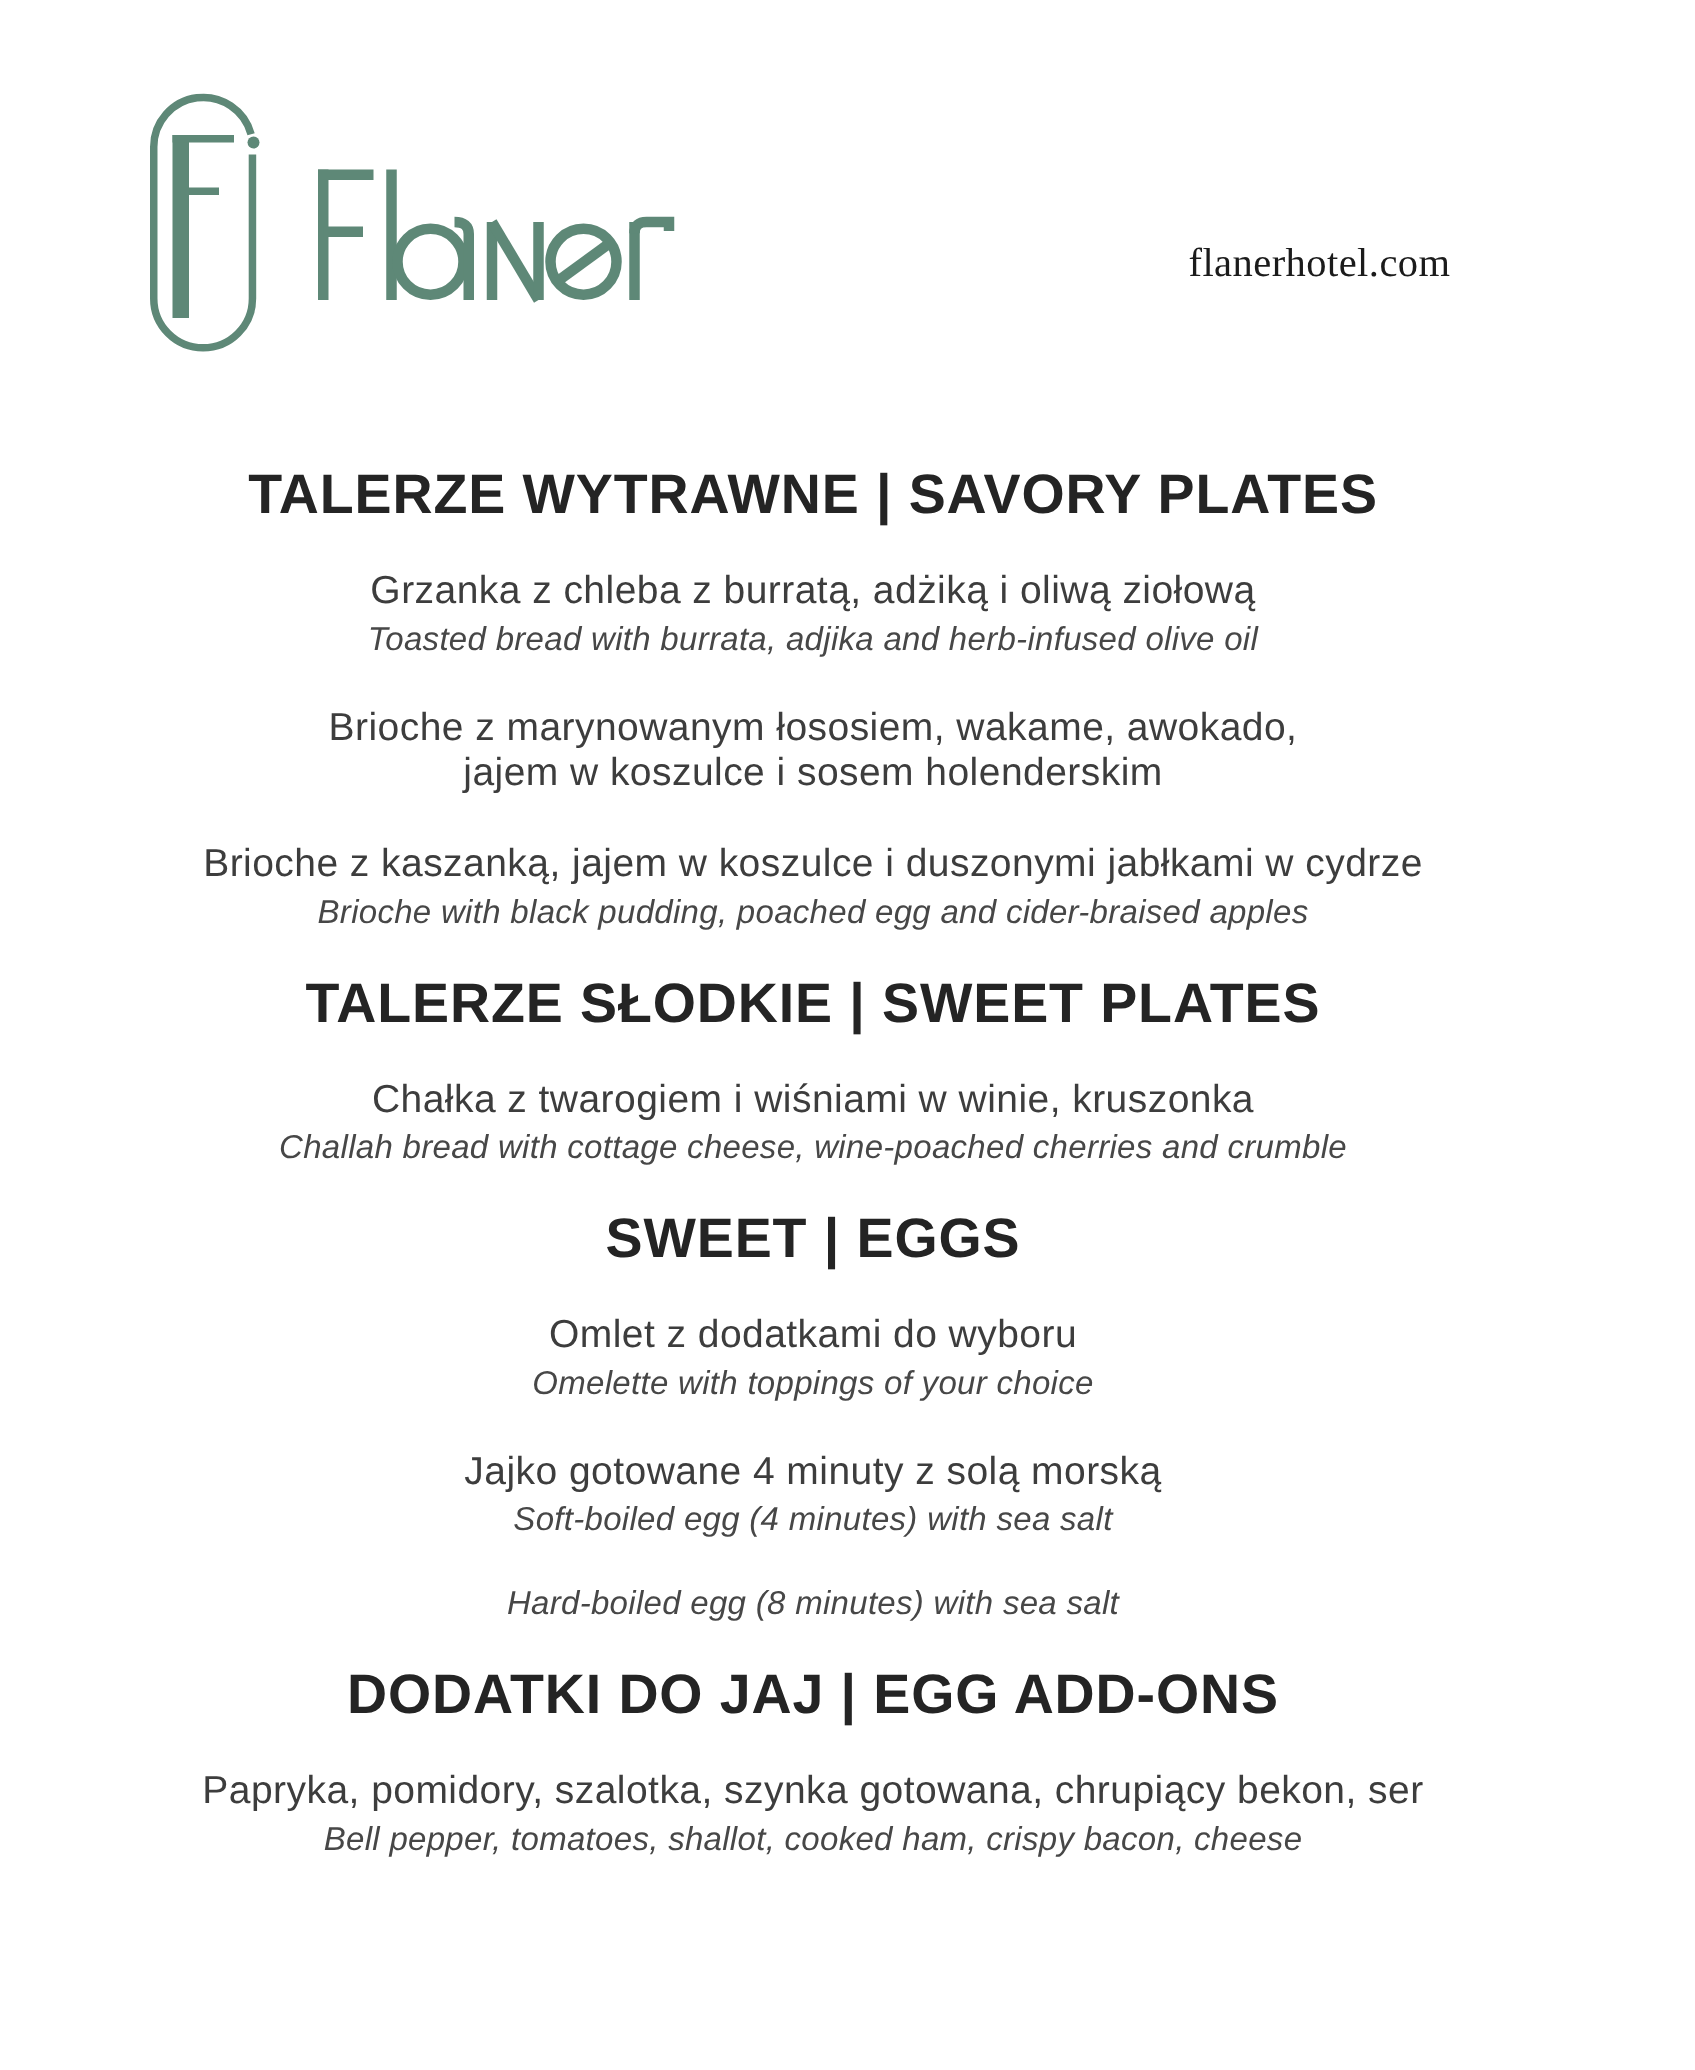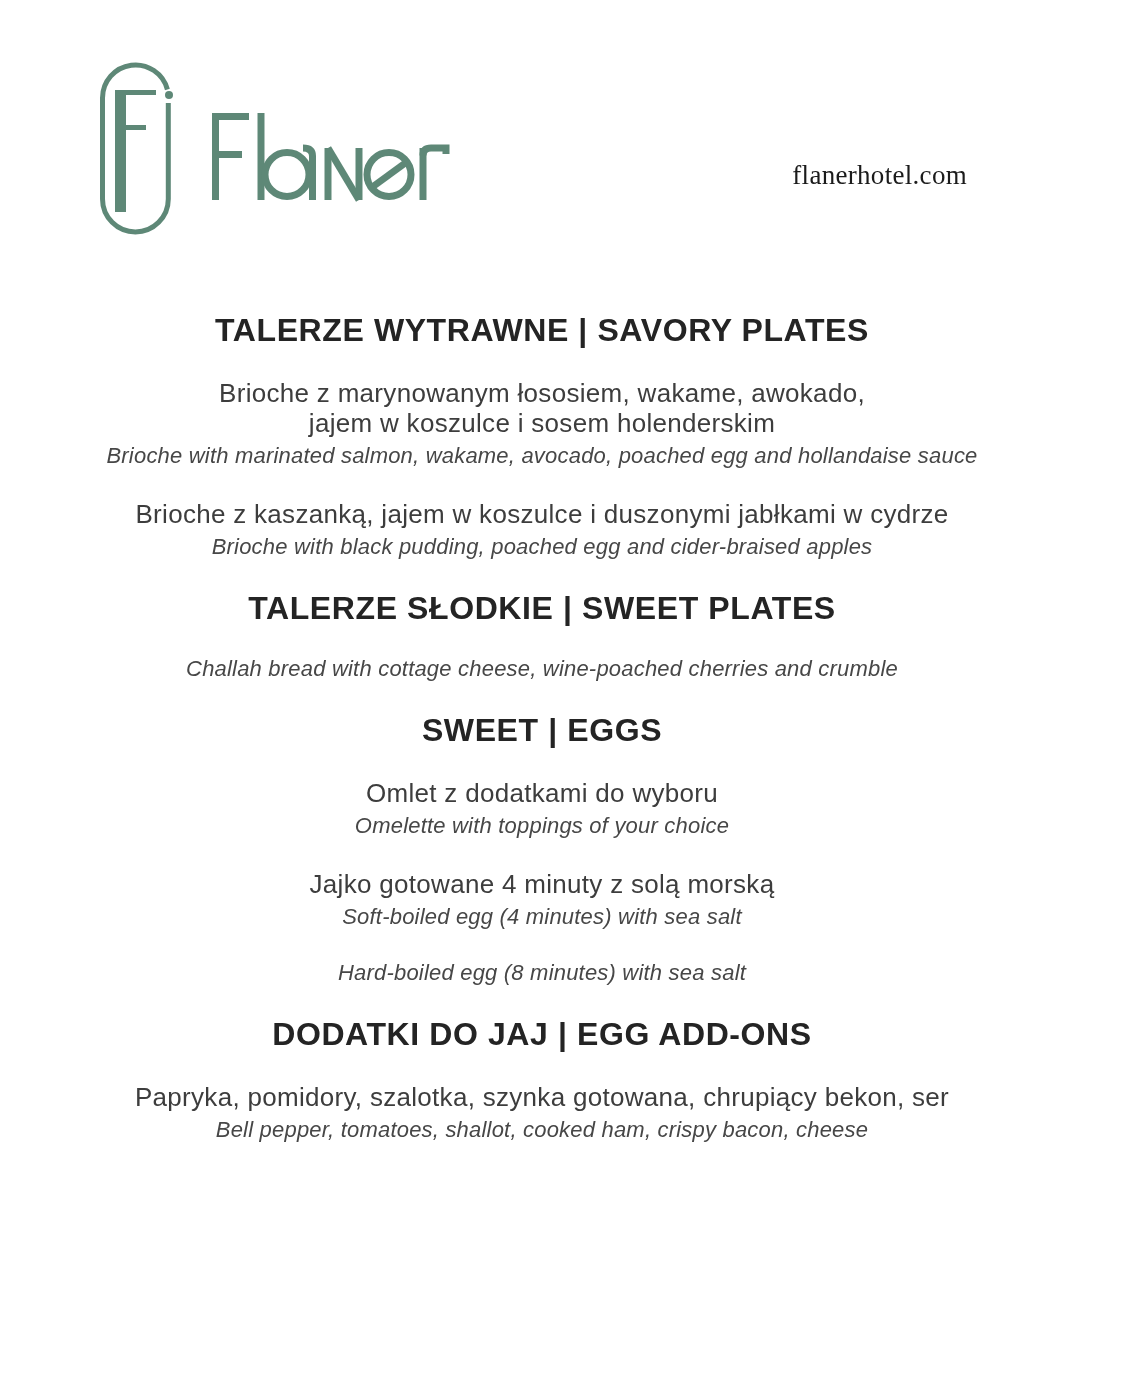--- a/index.html
+++ b/index.html
@@ -18,21 +18,21 @@
     font-family:"Liberation Serif", serif;
     font-size:27px;color:#1b1b1b;letter-spacing:0.3px;
   }
   
   .menu{
     position:absolute;left:40px;right:40px;top:0;
     padding-top:292px;
     text-align:center;
   }
   .section-title{
-    font-size:32px;font-weight:700;color:#242424;
+    font-size:37px;font-weight:700;color:#242424;
     letter-spacing:0.6px;line-height:36px;
     margin:20px 0 30px 0;
   }
   .item{margin:0 0 31px 0;}
   .item-name{
     font-size:26px;font-weight:400;color:#3d3d3d;
     letter-spacing:0.3px;line-height:30px;
     white-space:pre-line;
   }
   .item-desc{
@@ -78,35 +78,39 @@
       <path d="M215,47.5 Q215,40 223,40 L238,40 L238,46"></path>
     </g>
   </svg>
 
   <div class="website">flanerhotel.com</div>
 
   <main class="menu">
 
     <h2 class="section-title">TALERZE WYTRAWNE | SAVORY PLATES</h2>
 
+    <div class="item">
+      <div class="item-name">Grzanka z chleba z burratą, adżiką i oliwą ziołową</div>
+      <div class="item-desc">Toasted bread with burrata, adjika and herb-infused olive oil</div>
+    </div>
 
     <div class="item">
       <div class="item-name">Brioche z marynowanym łososiem, wakame, awokado,
 jajem w koszulce i sosem holenderskim</div>
-      <div class="item-desc">Brioche with marinated salmon, wakame, avocado, poached egg and hollandaise sauce</div>
     </div>
 
     <div class="item">
       <div class="item-name">Brioche z kaszanką, jajem w koszulce i duszonymi jabłkami w cydrze</div>
       <div class="item-desc">Brioche with black pudding, poached egg and cider-braised apples</div>
     </div>
 
     <h2 class="section-title">TALERZE SŁODKIE | SWEET PLATES</h2>
 
     <div class="item">
+      <div class="item-name">Chałka z twarogiem i wiśniami w winie, kruszonka</div>
       <div class="item-desc">Challah bread with cottage cheese, wine-poached cherries and crumble</div>
     </div>
 
     <h2 class="section-title">SWEET | EGGS</h2>
 
     <div class="item">
       <div class="item-name">Omlet z dodatkami do wyboru</div>
       <div class="item-desc">Omelette with toppings of your choice</div>
     </div>
 

